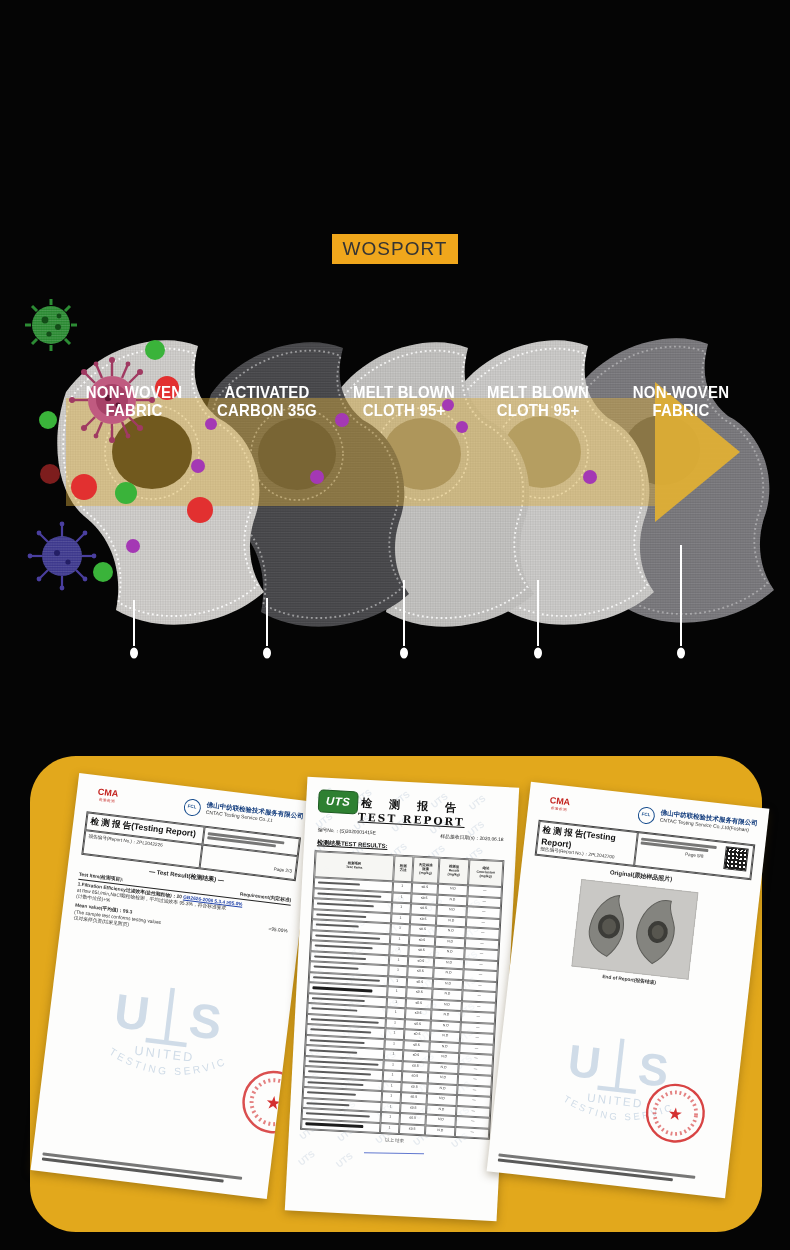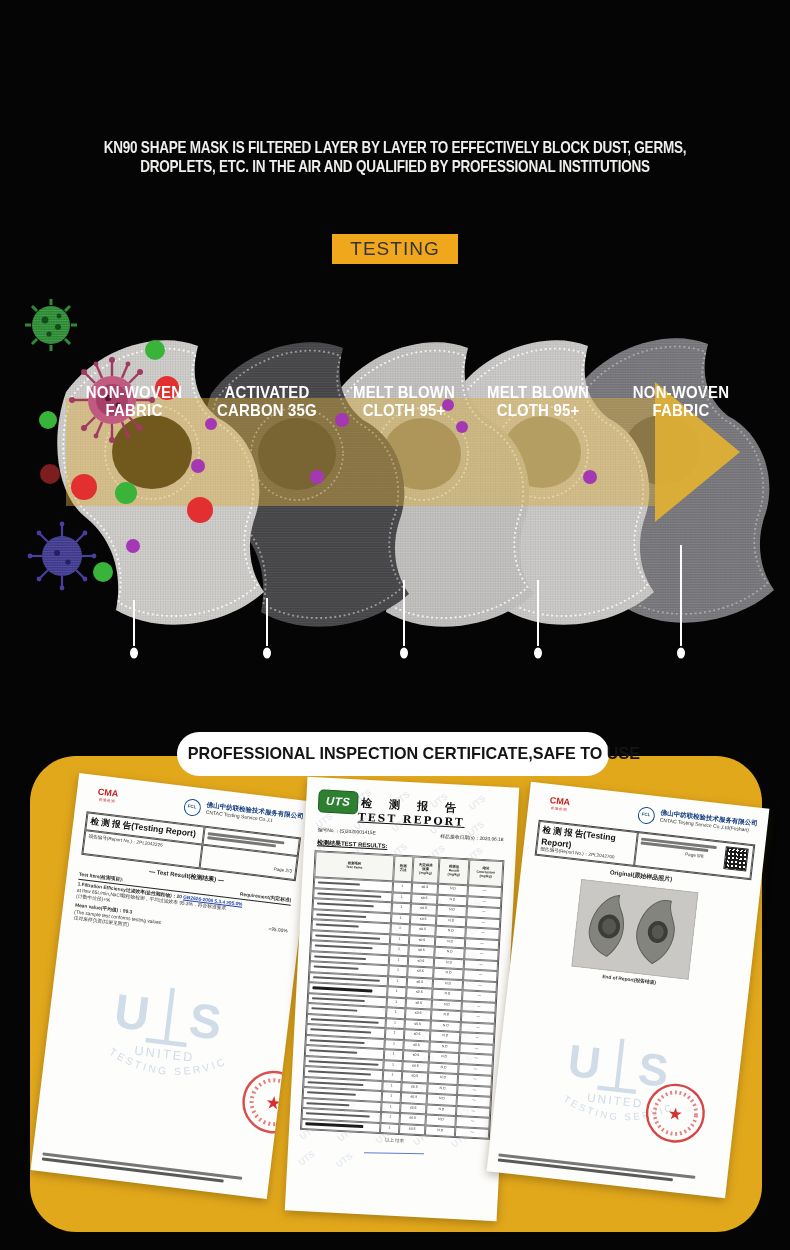--- a/index.html
+++ b/index.html
@@ -85,25 +85,21 @@
   .qr{position:absolute;right:4px;top:3px;width:21px;height:21px;border:1px solid #222;
       background:
         repeating-linear-gradient(0deg,#1c1c1c 0 2px,transparent 2px 4px),
         repeating-linear-gradient(90deg,#1c1c1c 0 2px,rgba(255,255,255,.85) 2px 4px);}
 </style>
 </head>
 <body>
 
 <div id="root">
 
-  <div style="position:absolute;left:0;top:138px;">
-    <div class="sub-line">KN90 SHAPE MASK IS FILTERED LAYER BY LAYER TO EFFECTIVELY BLOCK DUST, GERMS,</div>
-    <div class="sub-line">DROPLETS, ETC. IN THE AIR AND QUALIFIED BY PROFESSIONAL INSTITUTIONS</div>
-  </div>
-  <div class="badge">TESTING</div>
+  <div class="badge">WOSPORT</div>
 
   <svg class="stage" viewBox="0 0 790 430">
     <defs>
       <path id="layerShape" d="M26,62 C58,18 118,0 158,16 C150,46 156,70 178,88 C214,106 228,154 214,190 C206,216 210,242 224,262 C186,296 120,306 76,280 C84,240 70,206 44,186 C16,162 10,108 26,62 Z"></path>
       <pattern id="mesh" width="5" height="5" patternUnits="userSpaceOnUse">
         <path d="M0,0.5 H5 M0,3 H5" stroke="#ffffff" stroke-width="0.8" opacity="0.55"></path>
         <path d="M0.5,0 V5 M3,0 V5" stroke="#000000" stroke-width="0.5" opacity="0.25"></path>
       </pattern>
     </defs>
 
@@ -267,23 +263,20 @@
 FABRIC</div>
   <div class="layer-label" style="left:192px;">ACTIVATED
 CARBON 35G</div>
   <div class="layer-label" style="left:329px;">MELT BLOWN
 CLOTH 95+</div>
   <div class="layer-label" style="left:463px;">MELT BLOWN
 CLOTH 95+</div>
   <div class="layer-label" style="left:606px;">NON-WOVEN
 FABRIC</div>
 
-  <div class="pill">
-    <div class="pill-inner">PROFESSIONAL INSPECTION CERTIFICATE,SAFE TO USE</div>
-  </div>
 
   <div class="panel">
 
     <div class="doc doc-left">
       <div class="logo-row">
         <div class="cma"><span>CMA</span><small>检验检测</small></div>
         <div style="flex:1"></div>
         <div class="hcl">FCL</div>
         <div class="company">
           <div>佛山中纺联检验技术服务有限公司</div>

